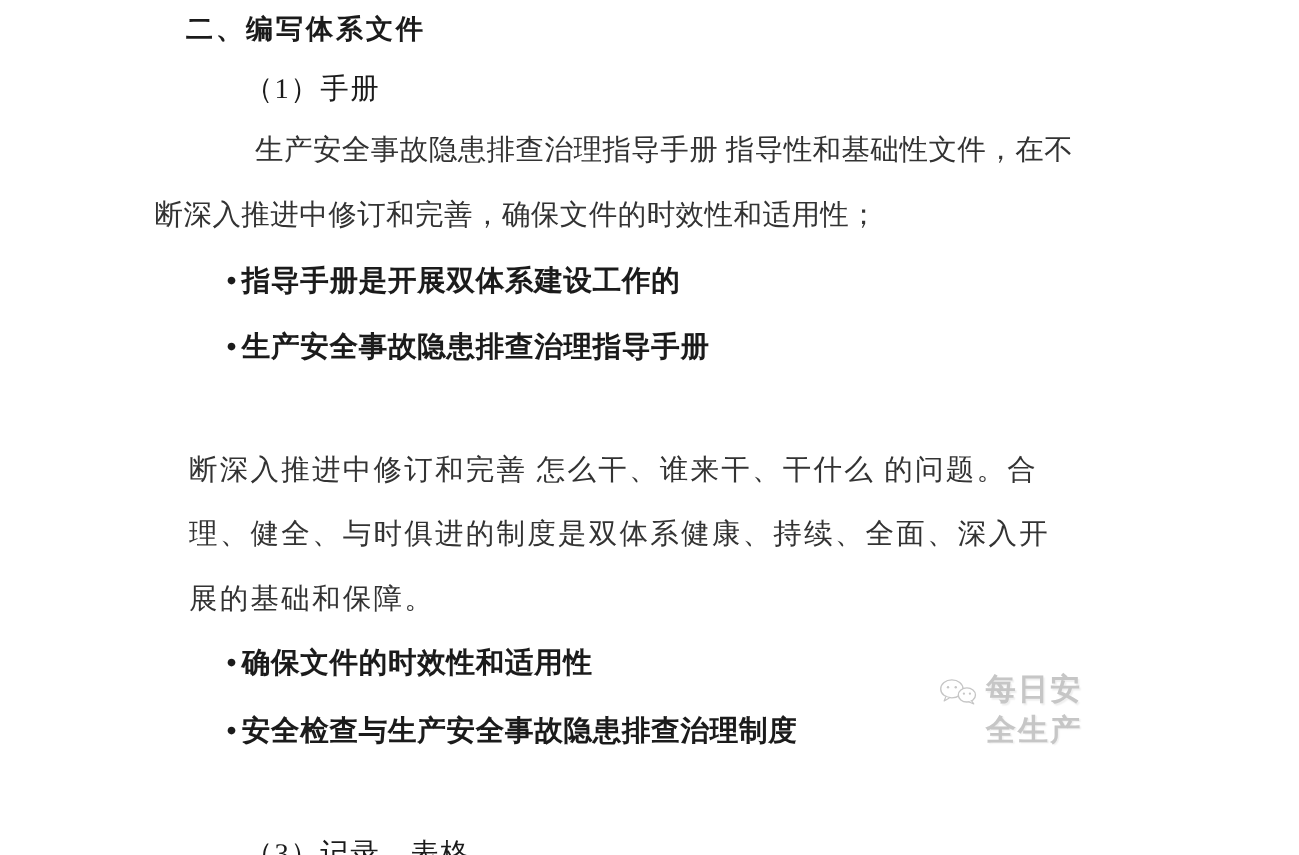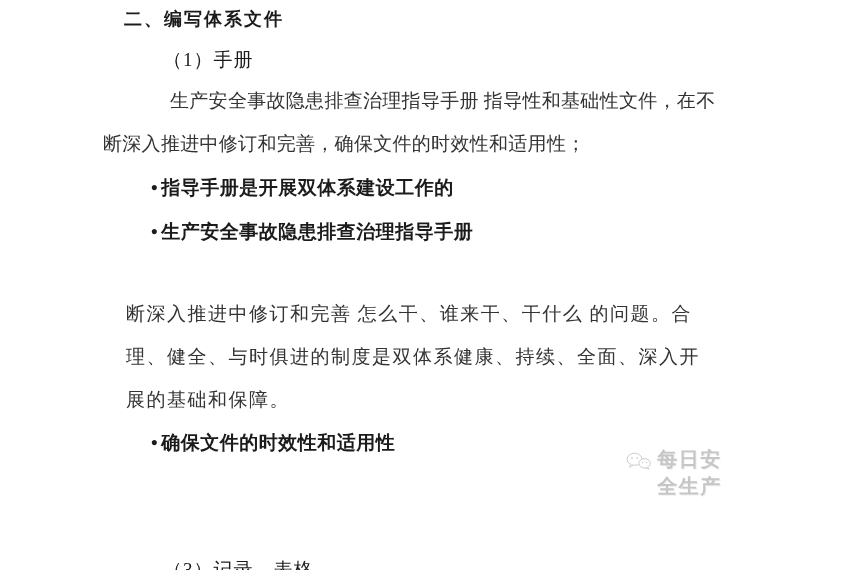--- a/index.html
+++ b/index.html
@@ -84,20 +84,23 @@
   </div>
 
 
   <div class="abs pline wide" style="left:126px; top:301px">断深入推进中修订和完善 怎么干、谁来干、干什么 的问题。合</div>
   <div class="abs pline wide" style="left:126px; top:387px">展的基础和保障。</div>
   <div class="abs pline wide" style="left:126px; top:344px">理、健全、与时俱进的制度是双体系健康、持续、全面、深入开</div>
 
   <div class="abs bullet" style="top:430px">
     <span class="dot">•</span><span>确保文件的时效性和适用性</span>
   </div>
+  <div class="abs bullet" style="top:475px">
+    <span class="dot">•</span><span>安全检查与生产安全事故隐患排查治理制度</span>
+  </div>
 
   <div class="abs heading" style="top:557px">（3）记录、表格</div>
 
   <div class="watermark">
     <svg width="44" height="30" viewBox="0 0 44 30">
       <ellipse cx="15" cy="12" rx="13" ry="10.5" fill="#ffffff" stroke="#c6c6c6" stroke-width="1.6"></ellipse>
       <path d="M8 21 L6 26 L12 22.5" fill="#ffffff" stroke="#c6c6c6" stroke-width="1.4" stroke-linejoin="round"></path>
       <circle cx="10.5" cy="10" r="1.4" fill="#c6c6c6"></circle>
       <circle cx="19.5" cy="10" r="1.4" fill="#c6c6c6"></circle>
       <ellipse cx="32.5" cy="19" rx="10" ry="8.2" fill="#ffffff" stroke="#c6c6c6" stroke-width="1.6"></ellipse>

